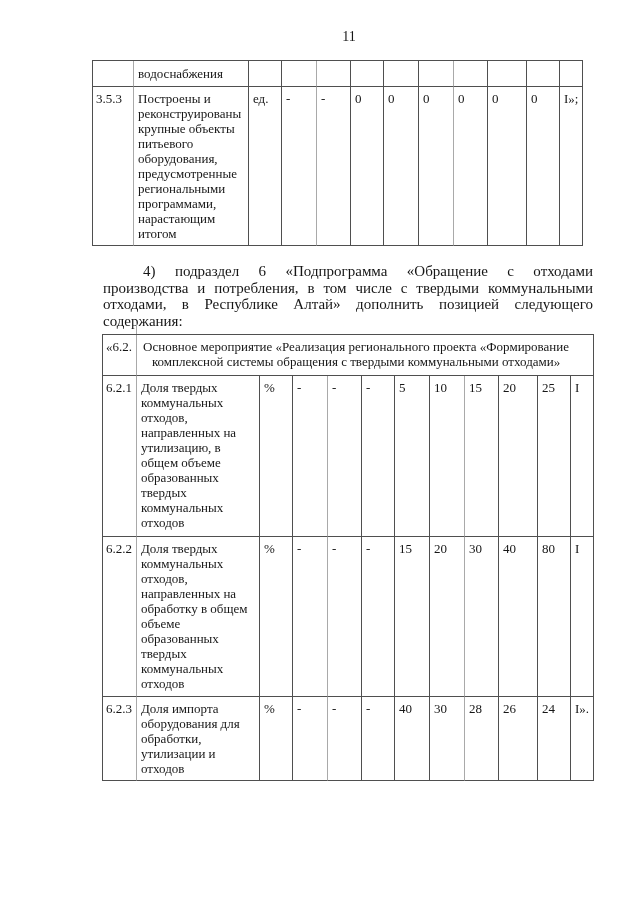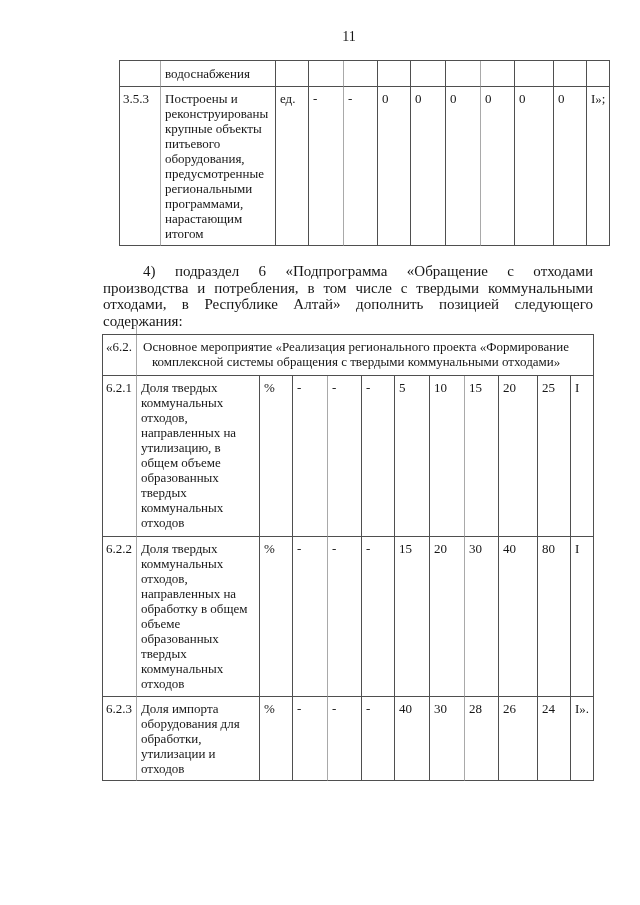--- a/index.html
+++ b/index.html
@@ -19,21 +19,21 @@
       font-size: 13px; line-height: 15px;
     }
     .doc-table td {
       border-right: 1px solid #4f4f4f; border-bottom: 1px solid #4f4f4f;
       vertical-align: top; padding: 4px 1px 0 4px;
       white-space: pre-line; overflow: hidden; box-sizing: border-box;
     }
     .doc-table td.g { border-right-color: #a9a9a9; }
     .doc-table td.num { padding-left: 3px; padding-right: 8px; }
     .doc-table td.title { text-align: center; padding-left: 2px; padding-right: 20px; }
-    #t1 { left: 119px; top: 60px; width: 491px; }
+    #t1 { left: 92px; top: 60px; width: 491px; }
     #t2 { left: 102px; top: 334px; width: 492px; }
     #t1 .h1 { height: 26px; } #t1 .h2 { height: 159px; }
     #t1 .h1 td { padding-top: 5px; }
     #t2 .h0 { height: 41px; } #t2 .h1 { height: 161px; margin-top: 8px; }
     #t2 .h2 { height: 160px; } #t2 .h3 { height: 84px; }
     .amendment {
       position: absolute; left: 103px; top: 263px; width: 490px;
       font-size: 15px; line-height: 16.5px;
     }
     .amendment .ln { text-align: justify; text-align-last: justify; white-space: nowrap; }

